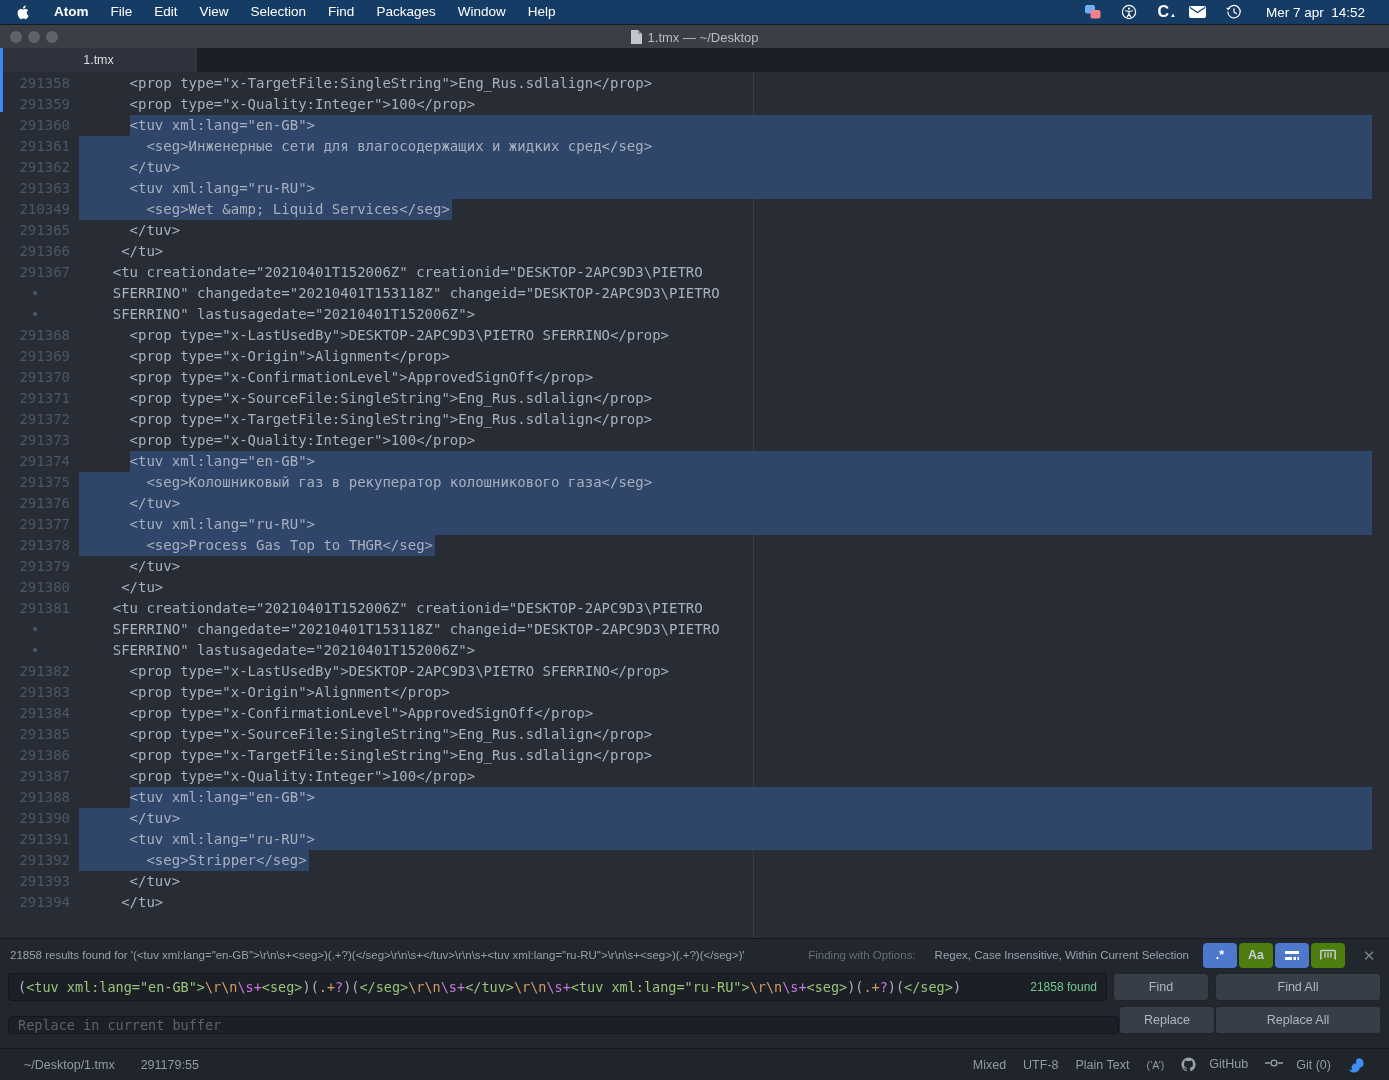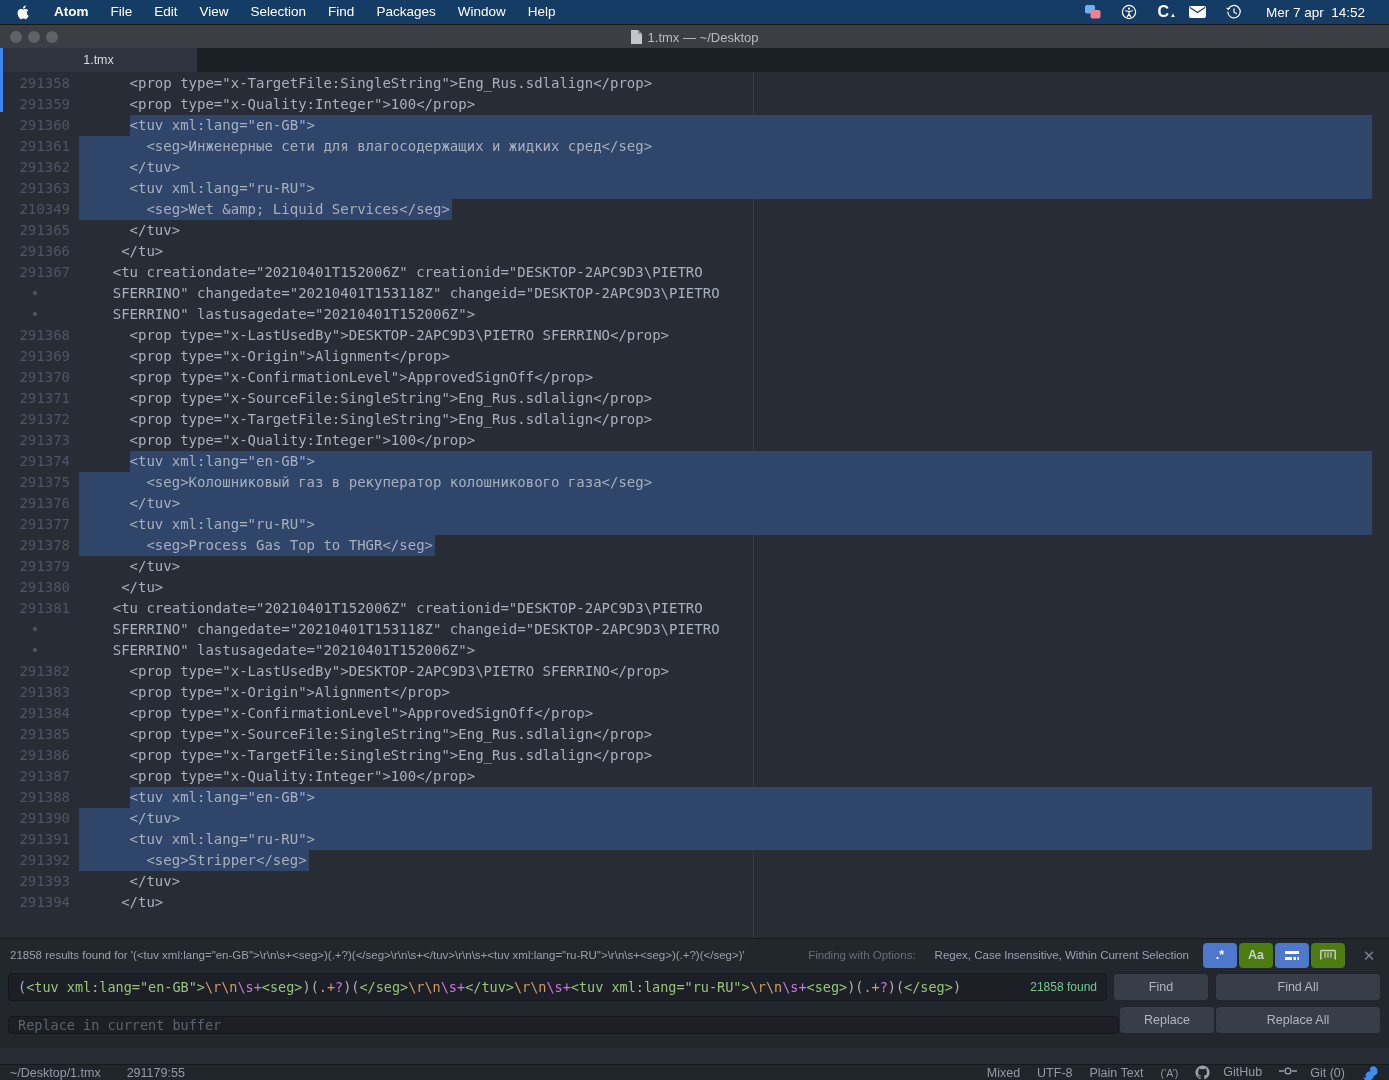--- a/index.html
+++ b/index.html
@@ -62,23 +62,23 @@
             font-family:"DejaVu Sans Mono",monospace;font-size:13.5px;white-space:pre;overflow:hidden;}
   .tk-p{color:#abb2bf;} .tk-g{color:#98c379;} .tk-o{color:#d19a66;} .tk-m{color:#c678dd;}
   .found-badge{margin-left:auto;color:#73c990;font-size:12px;font-family:"Liberation Sans",sans-serif;padding-left:10px;}
   .placeholder{color:#5b636f;}
   .btn{box-sizing:border-box;height:28px;border-radius:4px;background:#383e48;border:1px solid #20242b;
        color:#aeb6c2;font-size:12.5px;display:flex;align-items:center;justify-content:center;
        font-family:"Liberation Sans",sans-serif;}
   .btn.w-find{width:96px;} .btn.w-findall{width:166px;}
 
   
-  .statusbar{position:absolute;bottom:0;left:0;right:0;height:16px;background:#20242b;
+  .statusbar{position:absolute;bottom:0;left:0;right:0;height:32px;background:#20242b;
              border-top:1px solid #15181d;box-sizing:border-box;display:flex;align-items:center;
-             font-size:12.5px;color:#939ba8;padding:0 10px;}
+             font-size:12.5px;color:#939ba8;padding:0 24px;}
   .sb-cursor{margin-left:26px;}
   .sb-right{margin-left:auto;display:flex;align-items:center;gap:17px;}
   .sb-item{display:flex;align-items:flex-start;gap:13px;}
   .antenna{font-size:10.5px;letter-spacing:0;color:#939ba8;}
 </style>
 </head>
 <body>
 
 <div id="screen">
 

